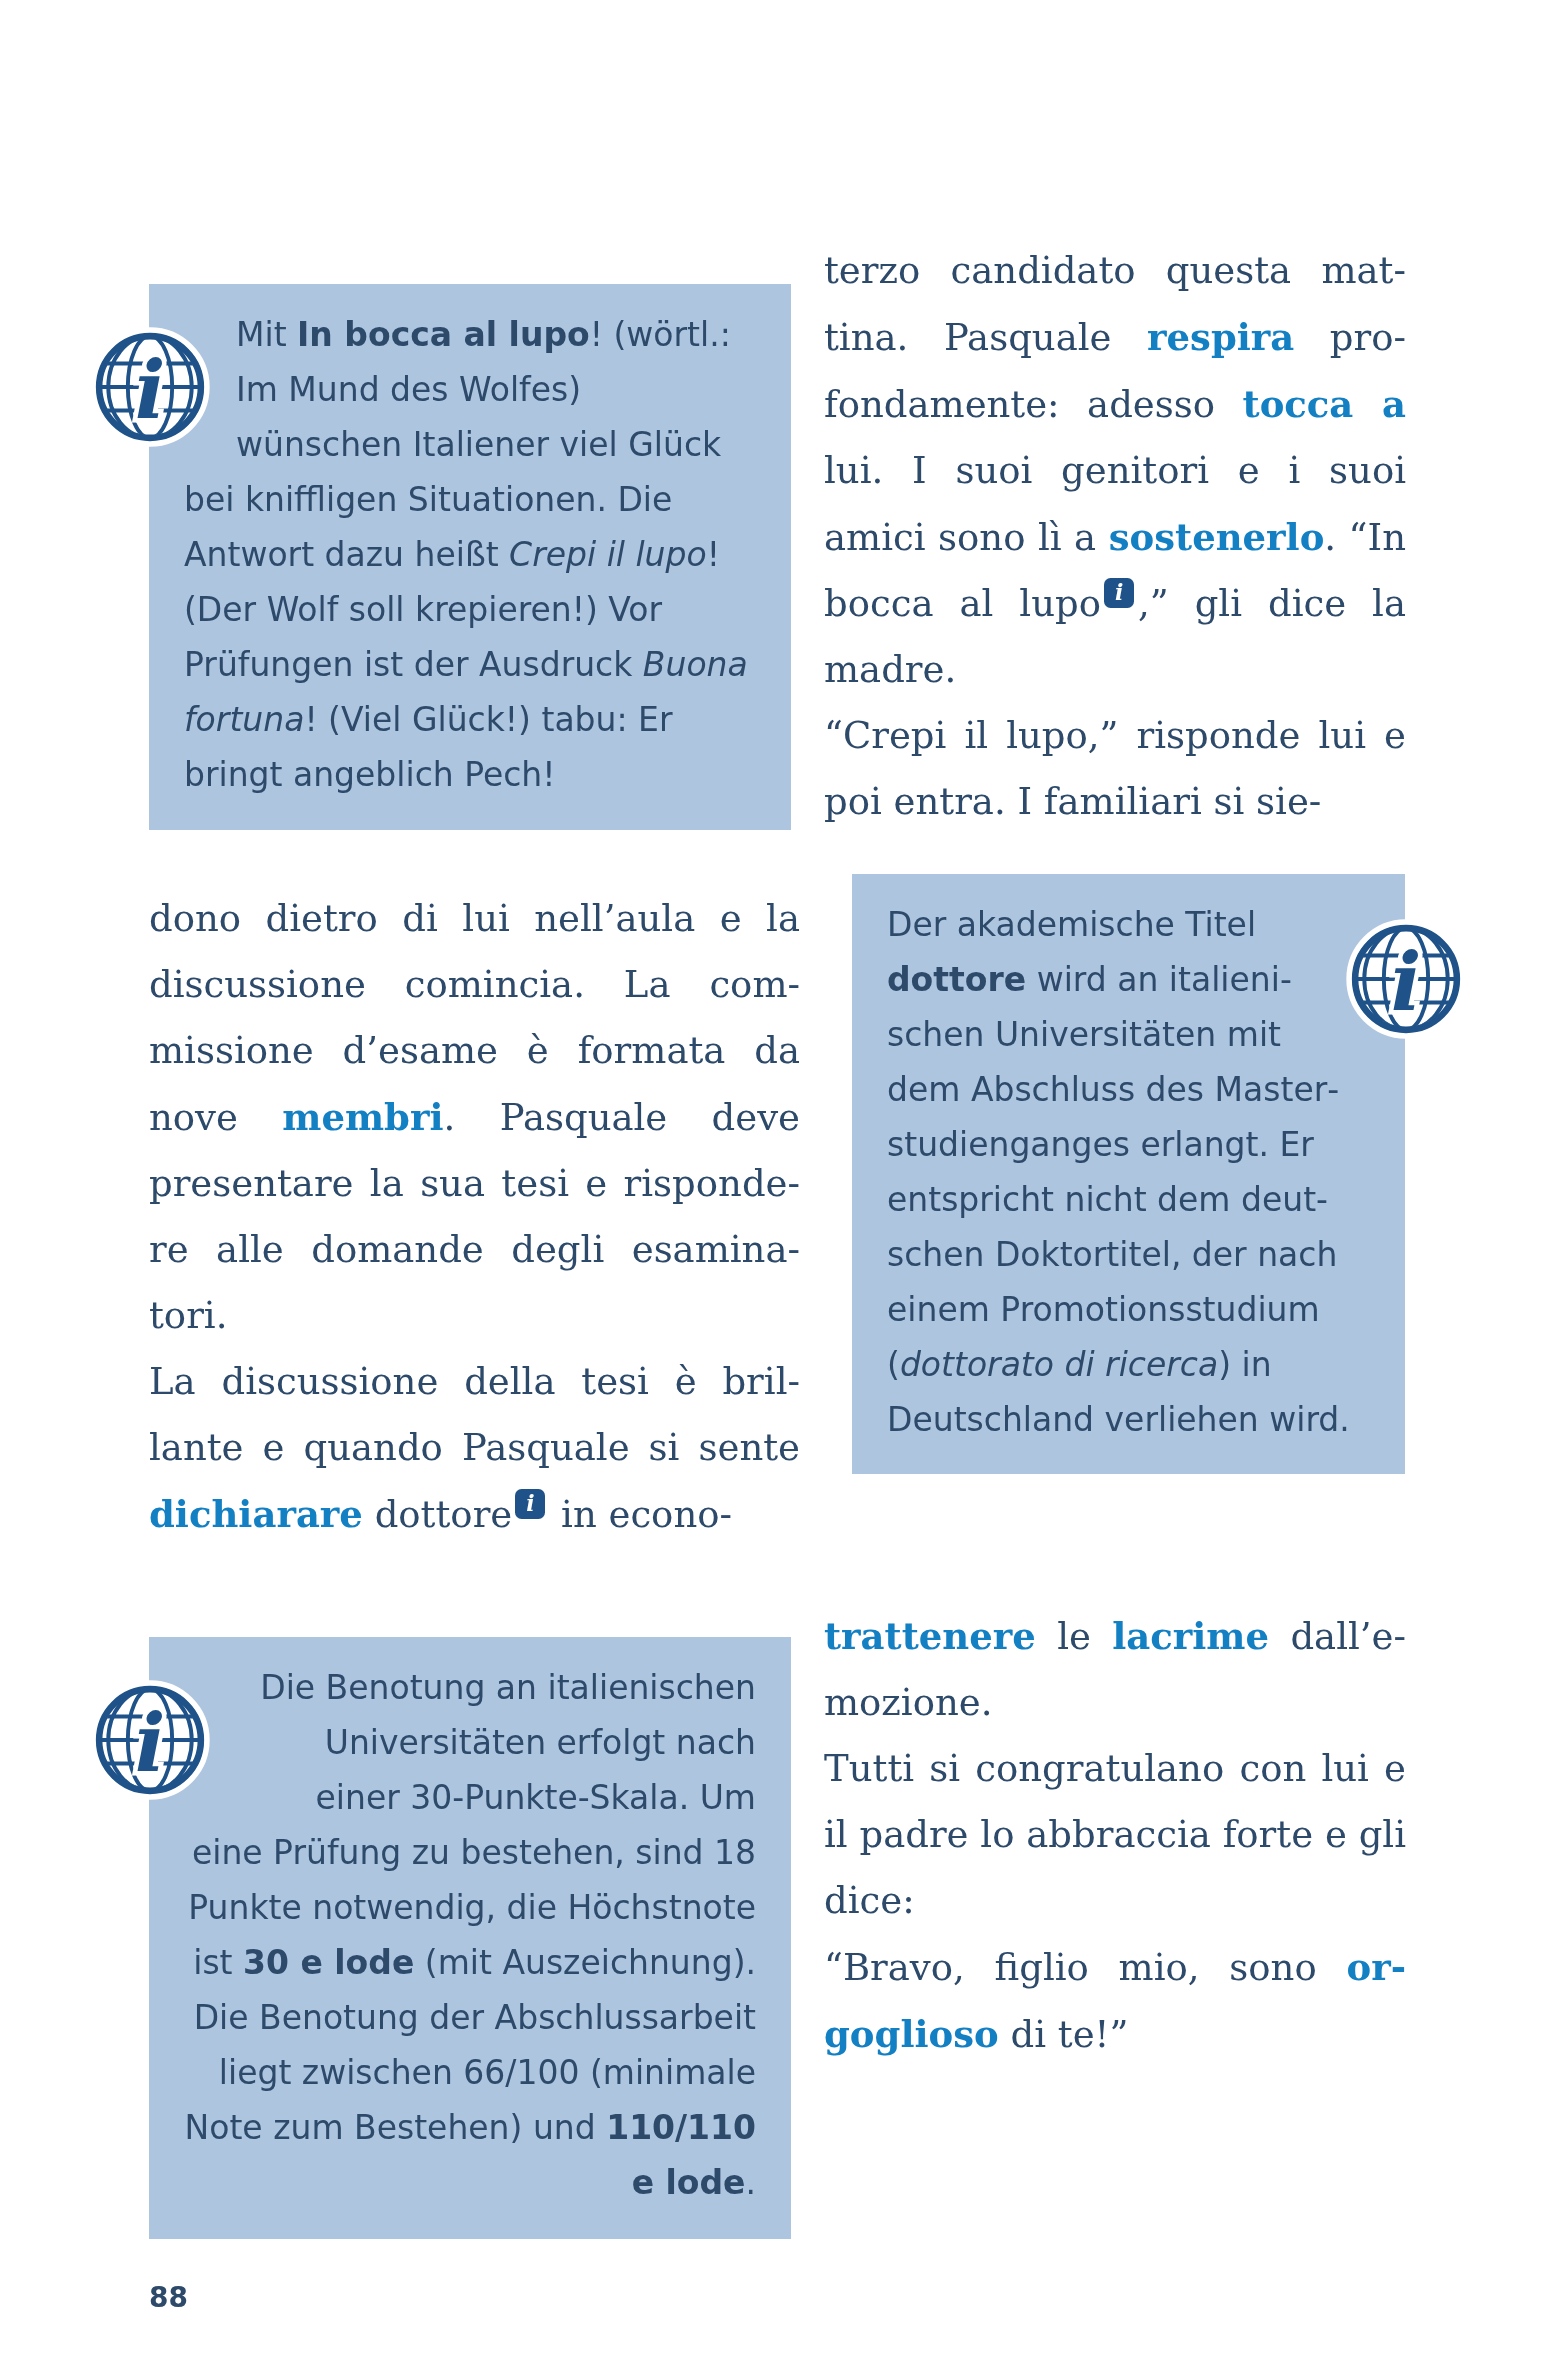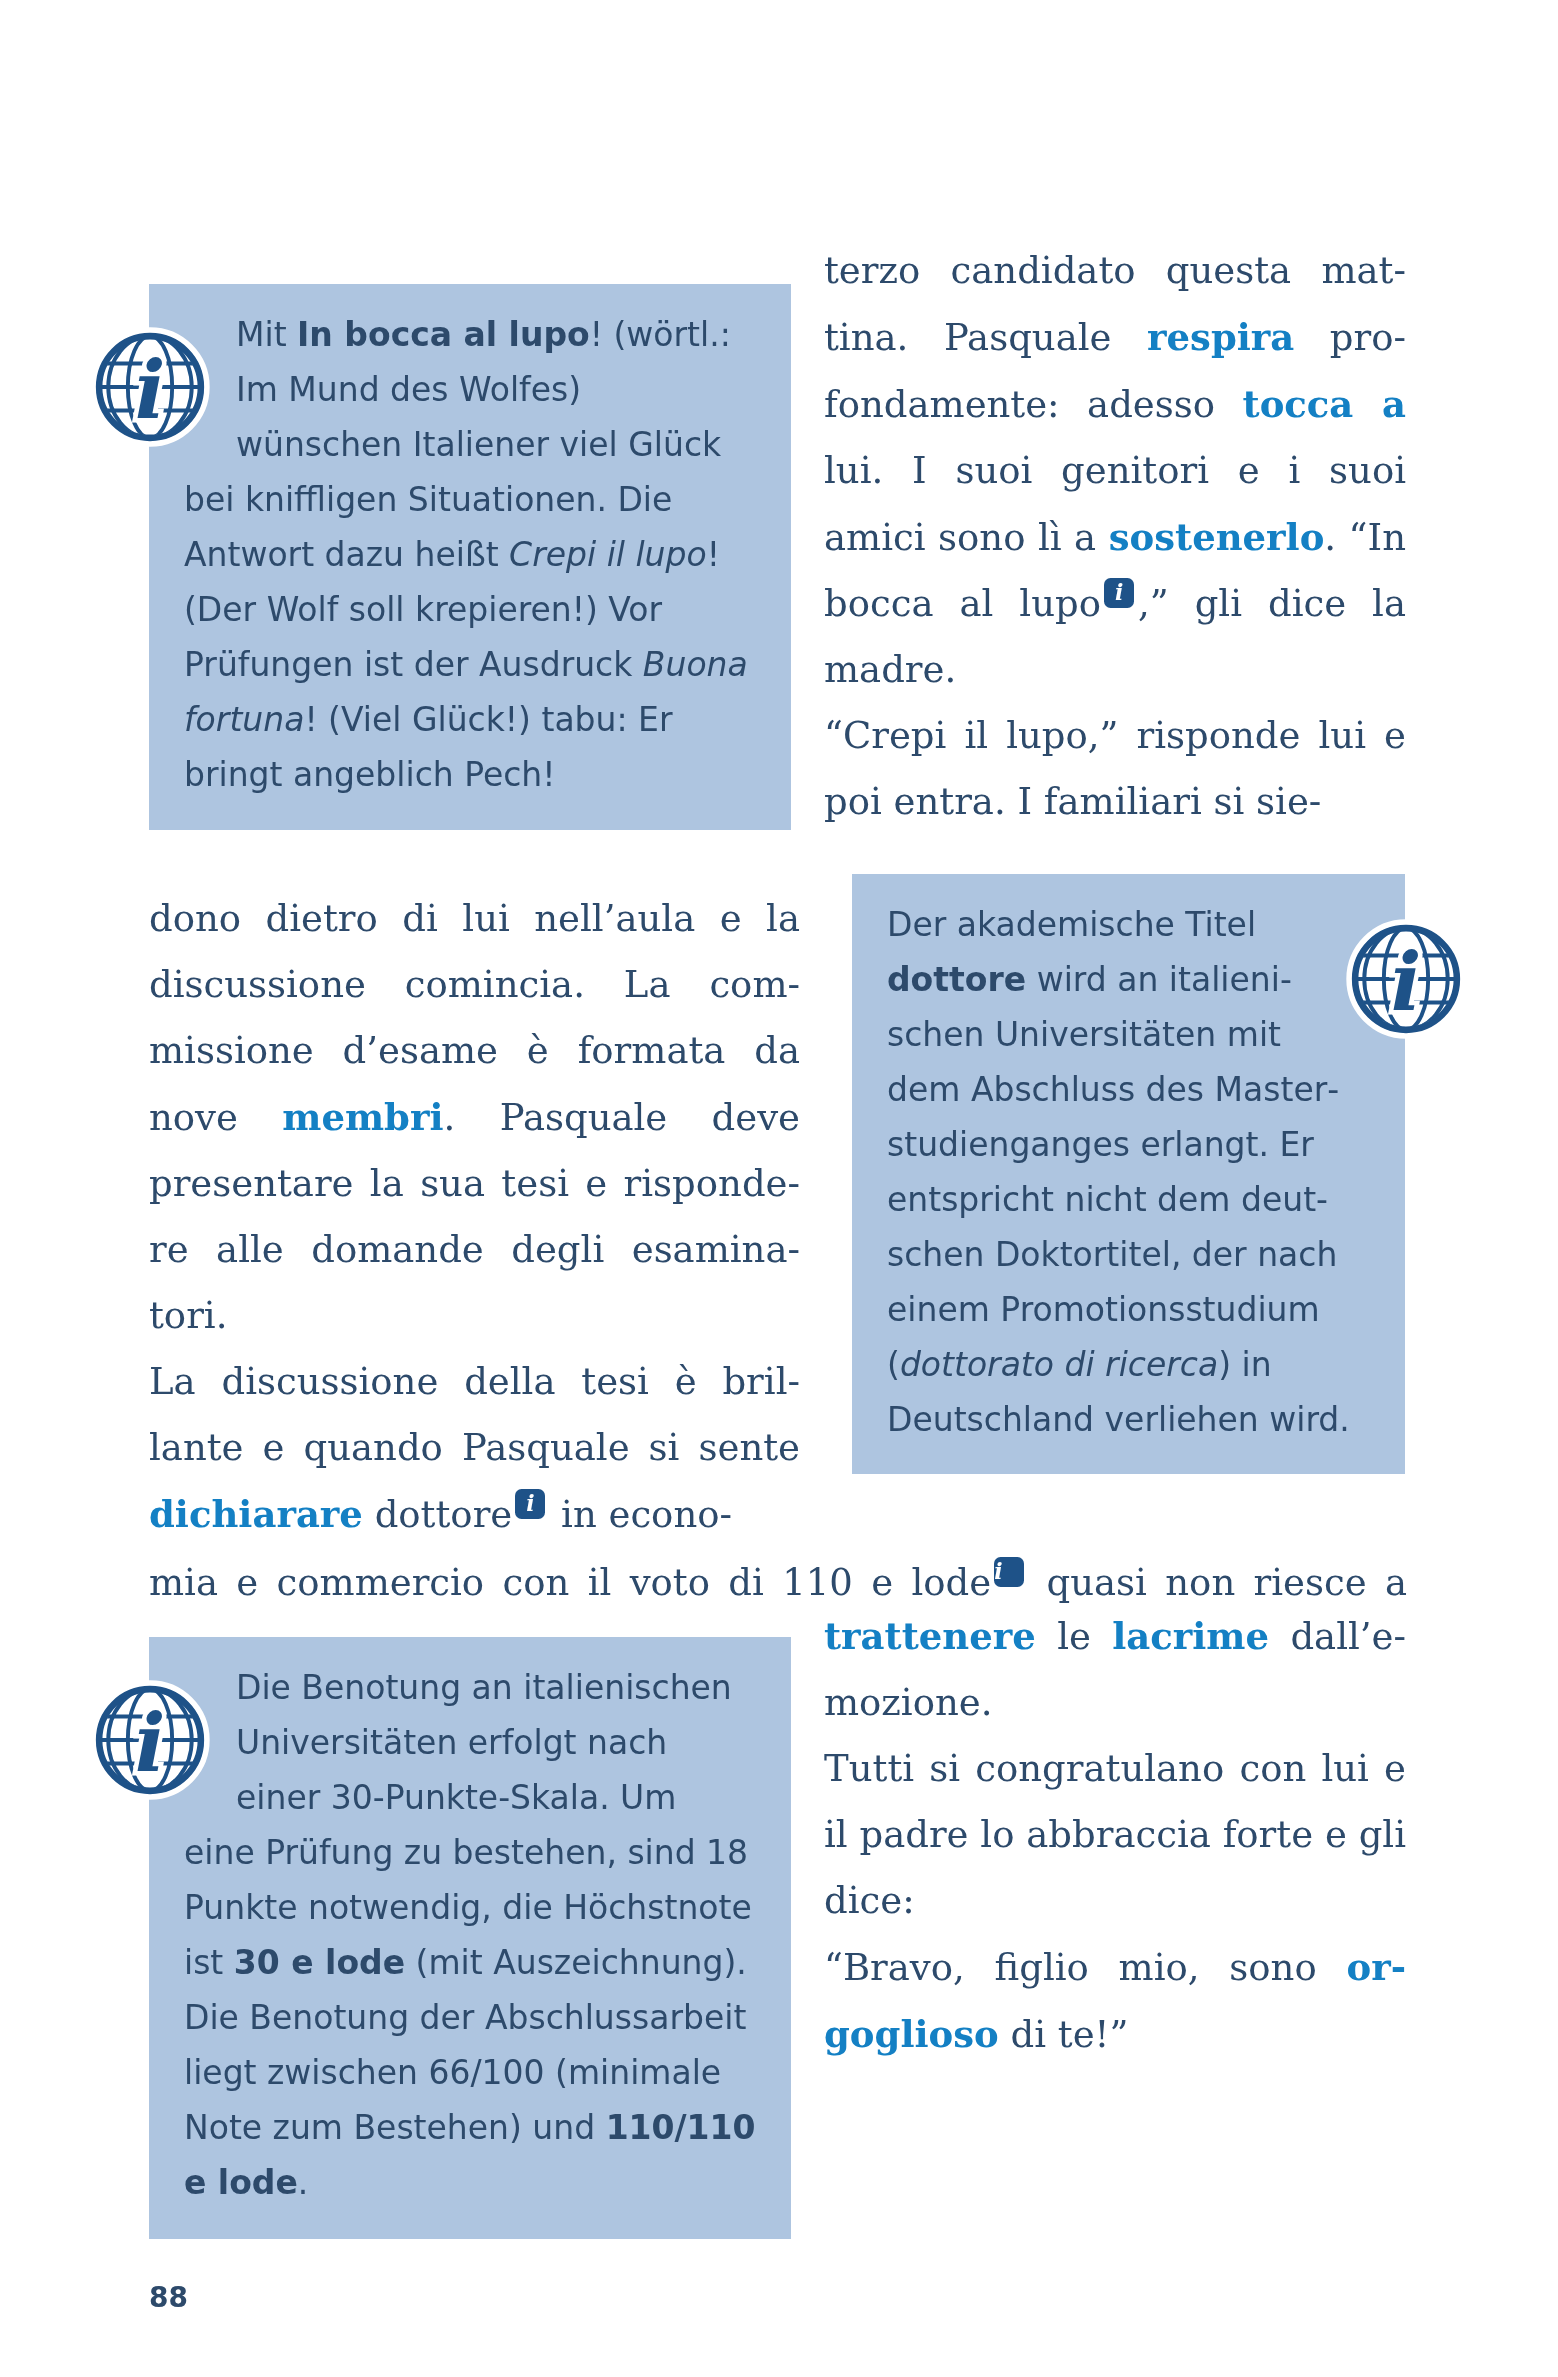--- a/index.html
+++ b/index.html
@@ -127,25 +127,24 @@
     <g clip-path="url(#gc2)" stroke="#1e5288" stroke-width="6" fill="none">
       <line x1="6" y1="56" x2="178" y2="56"></line>
       <line x1="6" y1="92" x2="178" y2="92"></line>
       <line x1="6" y1="128" x2="178" y2="128"></line>
       <ellipse cx="92" cy="92" rx="34" ry="78"></ellipse>
       <ellipse cx="92" cy="92" rx="64" ry="78"></ellipse>
     </g>
     <text x="92" y="140" text-anchor="middle" font-family="DejaVu Serif, serif" font-style="italic" font-weight="bold" font-size="124" fill="#1e5288" stroke="#ffffff" stroke-width="14" paint-order="stroke">i</text>
   </svg>
 
-  <p class="story stretch" style="left:149px; top:1550px; width:1258px;"><span>mia e commercio con il voto di 110 e lode</span><span class="info-badge">i</span><span> quasi non riesce a</span></p>
 
   <p class="story" style="left:824px; top:1603px; width:582px;"><span class="accent">trattenere</span><span> le </span><span class="accent">lacrime</span><span> dall’e­mozione.</span><br><span>Tutti si congratulano con lui e il padre lo abbraccia forte e gli dice:</span><br><span>“Bravo, figlio mio, sono </span><span class="accent">or­goglioso</span><span> di te!”</span></p>
 
-  <div class="infobox" style="left:149px; top:1637px; width:642px; min-height:602px;">
+  <div class="infobox" style="left:149px; top:1637px; width:642px; min-height:602px;text-align:right;">
     <p class="infobox-text"><span class="globe-spacer"></span><span>Die Benotung an italienischen Universitäten erfolgt nach einer 30-Punkte-Skala. Um eine Prüfung zu bestehen, sind 18 Punkte notwendig, die Höchst­note ist </span><span class="bold">30 e lode</span><span> (mit Auszeich­nung). Die Benotung der Abschlussarbeit liegt zwischen 66/100 (minimale Note zum Be­stehen) und </span><span class="bold">110/110 e lode</span><span>.</span></p>
   </div>
   <svg class="globe" style="left:90px; top:1680px;" viewBox="0 0 184 184">
     <circle cx="92" cy="92" r="87" fill="none" stroke="#ffffff" stroke-width="9"></circle>
     <circle cx="92" cy="92" r="78" fill="#ffffff" stroke="#1e5288" stroke-width="10"></circle>
     <defs>
         <clipPath id="gc3">
           <circle cx="92" cy="92" r="74"></circle>
         </clipPath>
       </defs>

